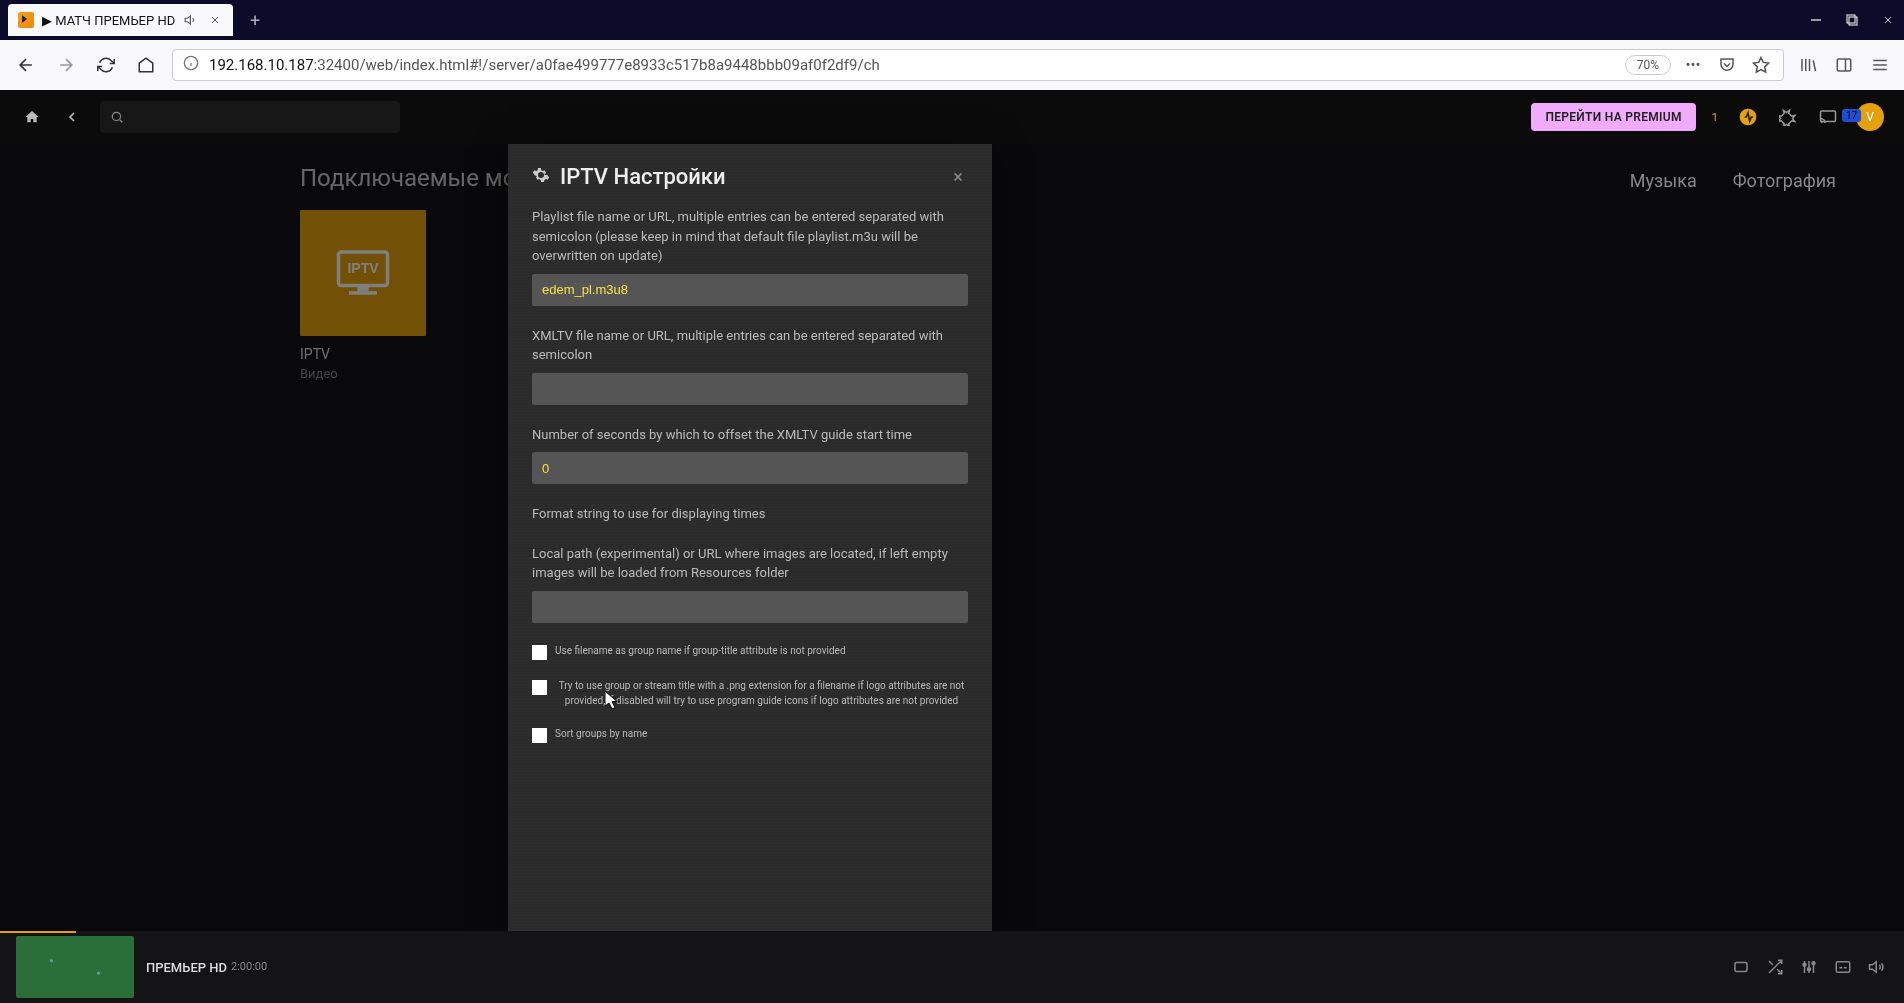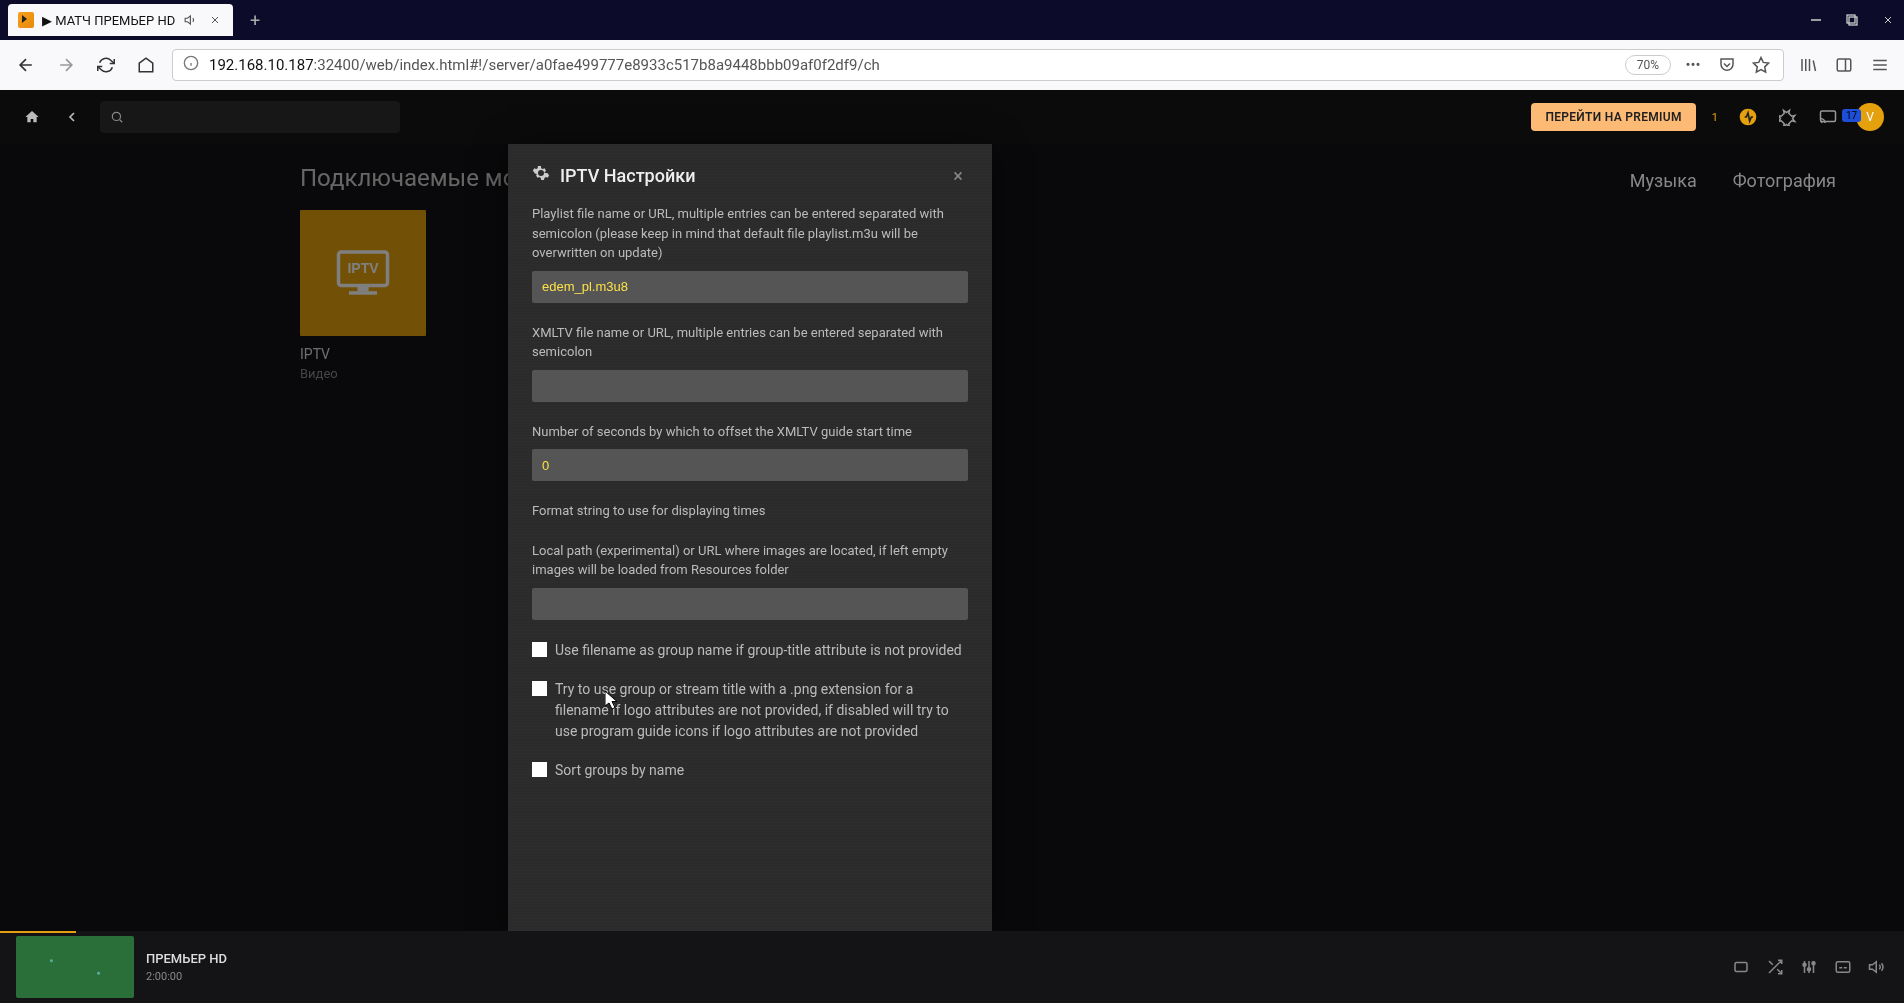--- a/index.html
+++ b/index.html
@@ -92,21 +92,21 @@
 }
 .plex-home, .plex-back { width:24px; height:24px; display:flex; align-items:center; justify-content:center; color:#888; }
 .plex-search {
   width:300px; height:32px;
   background:rgba(255,255,255,0.05);
   border-radius:4px;
   display:flex; align-items:center; padding:0 10px;
 }
 .plex-spacer { flex:1; }
 .premium-btn {
-  background:#fdba74;
+  background:#f0abfc;
   color:#1f1f1f;
   padding:7px 14px;
   border-radius:4px;
   font-size:12px;
   font-weight:600;
   letter-spacing:0.3px;
 }
 .header-ico { width:24px; height:24px; display:flex; align-items:center; justify-content:center; color:#aaa; position:relative; }
 .badge-num { font-size:11px; color:#e5a00d; margin-right:2px; }
 .avatar { width:28px; height:28px; border-radius:50%; background:#e5a00d; display:flex; align-items:center; justify-content:center; font-size:12px; color:#fff; position:relative; }
@@ -145,51 +145,51 @@
   left:508px; top:0;
   width:484px;
   height:100%;
   background:#2b2b2b;
   background-image: repeating-linear-gradient(0deg, rgba(255,255,255,0.01) 0, rgba(255,255,255,0.01) 1px, transparent 1px, transparent 3px);
   padding:20px 24px;
   overflow-y:auto;
   box-shadow:0 4px 30px rgba(0,0,0,0.5);
 }
 .modal-header { display:flex; align-items:center; gap:10px; margin-bottom:18px; }
-.modal-title { color:#eee; font-size:18px; font-weight:500;text-align:right; }
+.modal-title { color:#eee; font-size:22px; font-weight:500;text-align:right; }
 .modal-close { margin-left:auto; color:#888; width:20px; height:20px; display:flex; align-items:center; justify-content:center; font-size:18px; }
 .form-group { margin-bottom:20px; }
 .form-label { color:#bbb; font-size:13px; line-height:1.5; display:block; margin-bottom:8px; }
 .form-input {
   width:100%;
   height:32px;
   background:#555;
   border:none;
   color:#fde047;
   padding:0 10px;
   font-size:13px;
   border-radius:2px;
 }
 .chk-row { display:flex; align-items:flex-start; gap:8px; margin-bottom:18px; }
 .chk { width:15px; height:15px; background:#fff; flex-shrink:0; margin-top:2px; }
-.chk-label { color:#bbb; font-size:14px; line-height:1.5; }
+.chk-label { color:#bbb; font-size:10px; line-height:1.5;text-align:center; }
 
 
 .player-bar {
   height:72px;
   background:#141416;
   display:flex;
   align-items:center;
   padding:0 16px;
   gap:12px;
   position:relative;
 }
 .player-progress { position:absolute; top:0; left:0; height:2px; width:4%; background:#e5a00d; }
 .player-thumb { width:118px; height:62px; background:#2a6f3a; background-image:radial-gradient(circle at 30% 40%, #5a9 1px, transparent 2px), radial-gradient(circle at 70% 60%, #5a9 1px, transparent 2px); border-radius:2px; }
-.player-info { display:flex; flex-direction:column; gap:4px; }
+.player-info { display:flex; flex-direction:row; gap:4px; }
 .player-title { color:#ddd; font-size:13px; font-weight:500; }
 .player-time { color:#888; font-size:11px; }
 .player-spacer { flex:1; }
 .player-ico { width:22px; height:22px; color:#888; display:flex; align-items:center; justify-content:center; }
 
 .cursor {
   position:absolute;
   left:605px; top:547px;
   width:14px; height:20px;
   pointer-events:none;

